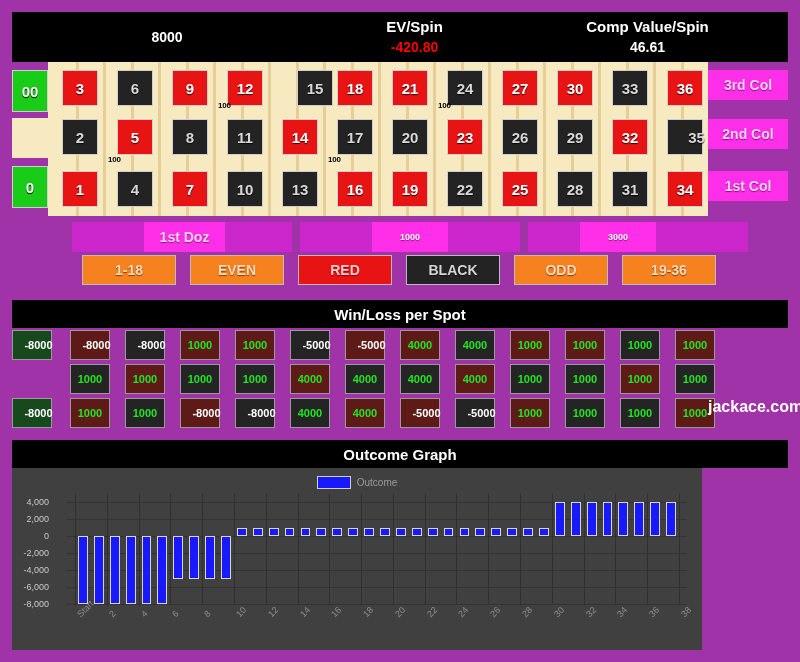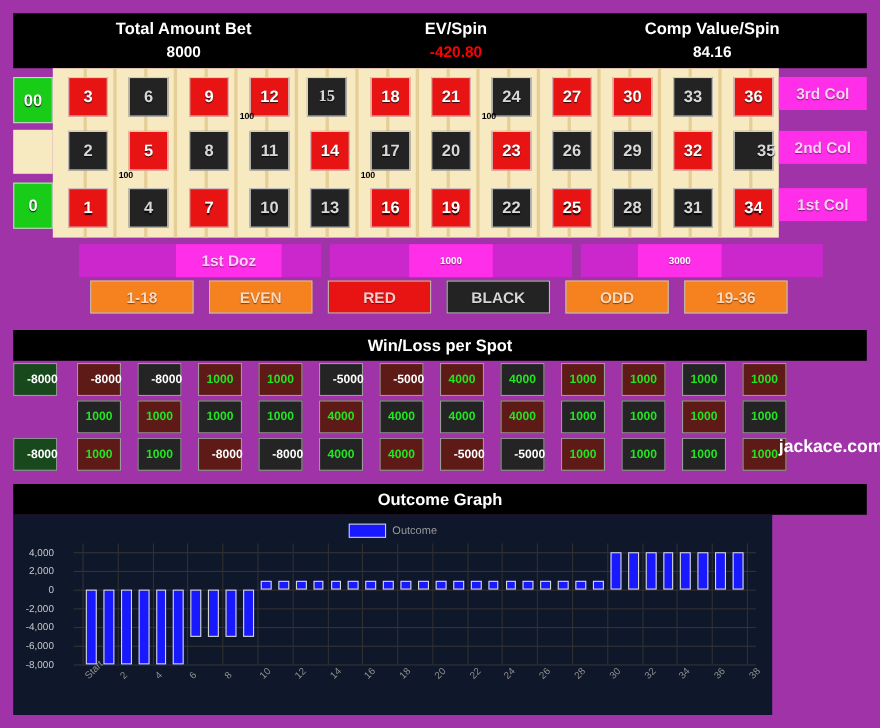--- a/index.html
+++ b/index.html
@@ -122,21 +122,21 @@
   }
 
   
   .graph-title {
     position: absolute; left: 12px; top: 440px; width: 776px; height: 28px;
     background: #000; color: #fff; font-size: 15px; font-weight: bold;
     display: flex; align-items: center; justify-content: center;
   }
   .graph-box {
     position: absolute; left: 12px; top: 468px; width: 690px; height: 182px;
-    background: #0f172a;
+    background: #404040;
   }
   .legend {
     position: absolute; left: 0; top: 6px; width: 690px; height: 16px;
     display: flex; align-items: center; justify-content: center; gap: 6px;
   }
   .legend-swatch {
     width: 34px; height: 13px; background: #1919ff; border: 1px solid #cfcfcf;
   }
   .legend-text { color: #9a9a9a; font-size: 10px; }
 
@@ -161,30 +161,29 @@
   }
   .plot-sub { position: absolute; left: 55px; top: 140px; width: 620px; height: 40px; }
 </style>
 </head>
 <body>
 
 <div class="page">
 
   <div class="header">
     <div class="hdr-col c1">
-      <div class="hdr-title">Total Amount Bet</div>
       <div class="hdr-val">8000</div>
     </div>
     <div class="hdr-col c2">
       <div class="hdr-title">EV/Spin</div>
       <div class="hdr-val neg">-420.80</div>
     </div>
     <div class="hdr-col c3">
       <div class="hdr-title">Comp Value/Spin</div>
-      <div class="hdr-val">84.16</div>
+      <div class="hdr-val">46.61</div>
     </div>
   </div>
 
   <div class="felt" id="felt">
       <div class="felt-stripe" style="left: 27.5px;"></div>
       <div class="felt-stripe" style="left: 55px;"></div>
       <div class="felt-stripe" style="left: 82.5px;"></div>
       <div class="felt-stripe" style="left: 110px;"></div>
       <div class="felt-stripe" style="left: 137.5px;"></div>
       <div class="felt-stripe" style="left: 165px;"></div>
@@ -211,21 +210,21 @@
     <div class="zero-blank"></div>
     <div class="zero-cell dd">00</div>
     <div class="zero-cell dz">0</div>
   </div>
 
   <div id="numbers-layer">
       <div class="num-cell red" style="left: 62px; top: 70px;">3</div>
       <div class="num-cell black" style="left: 117px; top: 70px;">6</div>
       <div class="num-cell red" style="left: 172px; top: 70px;">9</div>
       <div class="num-cell red" style="left: 227px; top: 70px;">12</div>
-      <div class="num-cell black" style="left: 279px; top: 70px; font-family: Liberation Serif, serif;">15</div>
+      <div class="num-cell black" style="left: 297px; top: 70px;">15</div>
       <div class="num-cell red" style="left: 337px; top: 70px;">18</div>
       <div class="num-cell red" style="left: 392px; top: 70px;">21</div>
       <div class="num-cell black" style="left: 447px; top: 70px;">24</div>
       <div class="num-cell red" style="left: 502px; top: 70px;">27</div>
       <div class="num-cell red" style="left: 557px; top: 70px;">30</div>
       <div class="num-cell black" style="left: 612px; top: 70px;">33</div>
       <div class="num-cell red" style="left: 667px; top: 70px;">36</div>
       <div class="num-cell black" style="left: 62px; top: 119px;">2</div>
       <div class="num-cell red" style="left: 117px; top: 119px;">5</div>
       <div class="num-cell black" style="left: 172px; top: 119px;">8</div>
@@ -260,21 +259,21 @@
   <div id="colbets-layer">
       <div class="col-bet" style="top: 70px;">3rd Col</div>
       <div class="col-bet" style="top: 119px;">2nd Col</div>
       <div class="col-bet" style="top: 171px;">1st Col</div>
     </div>
 
   <div class="doz-row" id="doz-row">
       <div class="doz-slot" style="left: 60px; width: 220px;"></div>
       <div class="doz-slot" style="left: 288px; width: 220px;"></div>
       <div class="doz-slot" style="left: 516px; width: 220px;"></div>
-      <div class="doz-chip lbl" style="left: 148px; width: 96px;">1st Doz</div>
+      <div class="doz-chip lbl" style="left: 132px; width: 81px;">1st Doz</div>
       <div class="doz-chip amt" style="left: 360px; width: 76px;">1000</div>
       <div class="doz-chip amt" style="left: 568px; width: 76px;">3000</div>
     </div>
 
   <div class="out-row" id="out-row">
       <div class="out-bet orange" style="left: 70px; width: 94px;">1-18</div>
       <div class="out-bet orange" style="left: 178px; width: 94px;">EVEN</div>
       <div class="out-bet red" style="left: 286px; width: 94px;">RED</div>
       <div class="out-bet black" style="left: 394px; width: 94px;">BLACK</div>
       <div class="out-bet orange" style="left: 502px; width: 94px;">ODD</div>

